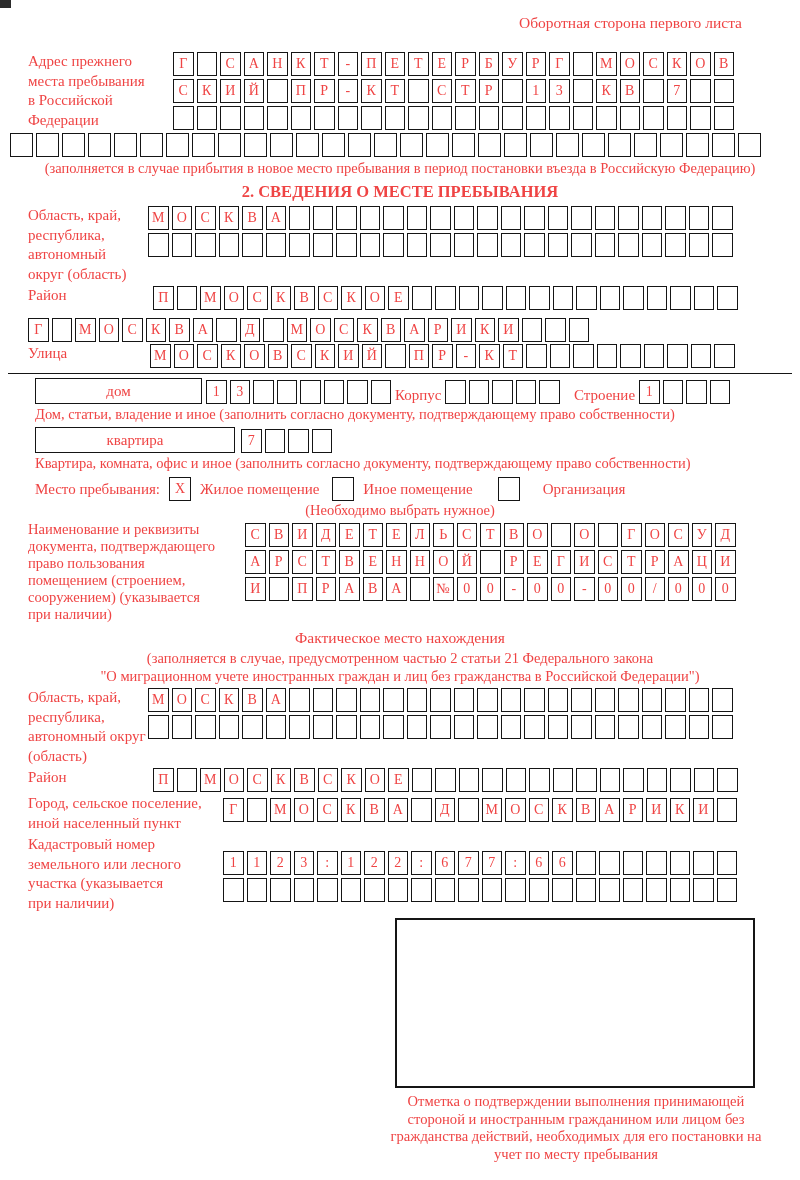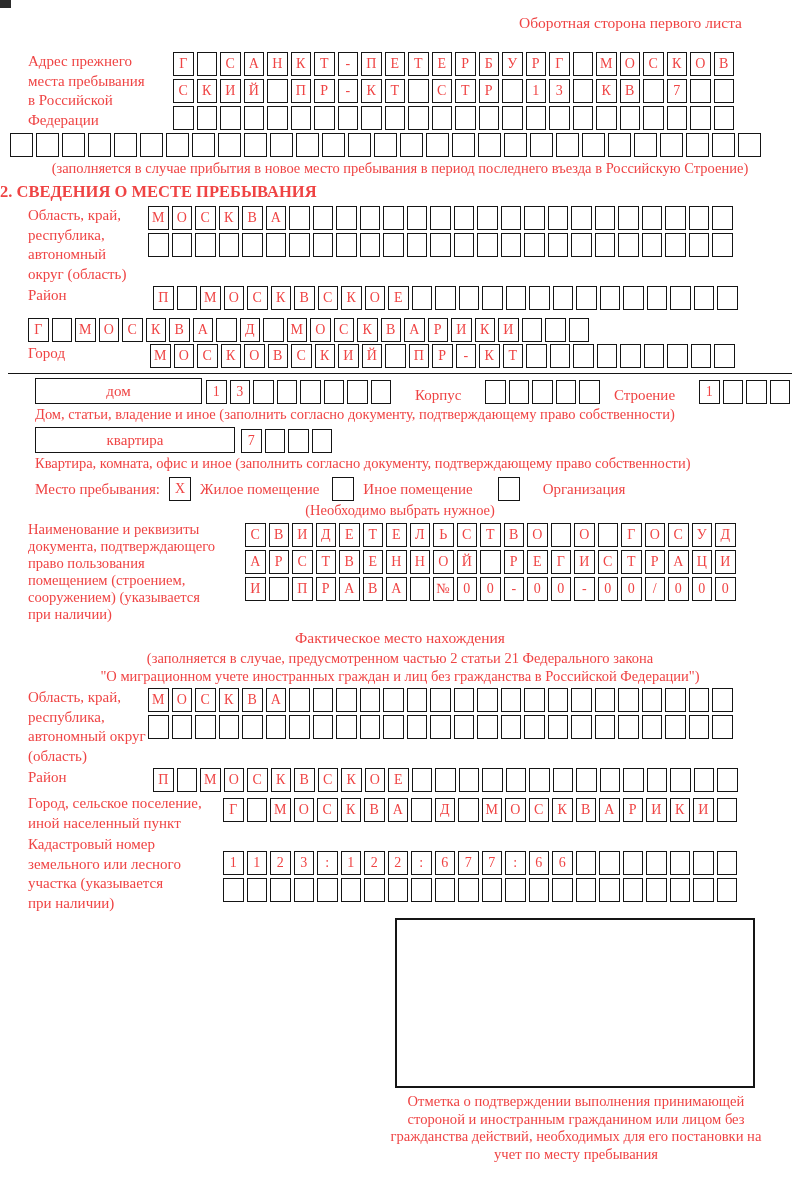--- a/index.html
+++ b/index.html
@@ -25,31 +25,31 @@
   .crow { display:flex; gap:3px; }
   .cell {
     width:20.5px; height:24px; flex:none;
     border:1.6px solid #151515; box-sizing:border-box;
     display:flex; align-items:center; justify-content:center;
     font-size:14px; line-height:1;
   }
   .crow.lg .cell { width:23px; }
 
   .note { text-align:center; font-size:14.5px; margin-top:3px; }
-  .title { text-align:left; font-weight:bold; font-size:16.5px; margin-top:5px; }
+  .title { text-align:center; font-weight:bold; font-size:16.5px; margin-top:5px; }
   .subtitle { text-align:center; font-weight:normal; font-size:15.5px; margin-top:6px; }
 
   .hline { height:0; border-top:1.4px solid #151515; margin:5px 8px 0 8px; }
 
   .inline-row { display:flex; align-items:flex-end; margin-left:35px; margin-top:4px; }
   .namedbox {
     border:1.6px solid #151515; box-sizing:border-box; height:26px;
     display:flex; align-items:center; justify-content:center; flex:none;
   }
-  .fieldword { margin:0 24px; flex:none; }
+  .fieldword { margin:0 4px; flex:none; }
   .cap { margin:2px 0 0 35px; font-size:14.5px; }
 
   .chkbox {
     width:22px; height:24px; border:1.6px solid #151515; box-sizing:border-box;
     display:flex; align-items:center; justify-content:center;
     font-size:14px; flex:none;
   }
   .stay { display:flex; align-items:center; gap:9px; margin:5px 0 0 35px; }
 
   .stampbox {
@@ -181,21 +181,21 @@
       <span class="cell"></span>
       <span class="cell"></span>
       <span class="cell"></span>
       <span class="cell"></span>
       <span class="cell"></span>
       <span class="cell"></span>
       <span class="cell"></span>
       <span class="cell"></span>
       <span class="cell"></span>
     </div>
-  <div class="note">(заполняется в случае прибытия в новое место пребывания в период последнего въезда в Российскую Строение)</div>
+  <div class="note">(заполняется в случае прибытия в новое место пребывания в период постановки въезда в Российскую Федерацию)</div>
 
   <div class="title">2. СВЕДЕНИЯ О МЕСТЕ ПРЕБЫВАНИЯ</div>
 
   <div class="block mt4">
     <div class="lbl" style="width:120px;">Область, край,
 республика,
 автономный
 округ (область)</div>
     <div class="rows">
       <div class="crow">
@@ -309,21 +309,21 @@
         <span class="cell">И</span>
         <span class="cell">К</span>
         <span class="cell">И</span>
         <span class="cell"></span>
         <span class="cell"></span>
         <span class="cell"></span>
       </div>
   </div>
 
   <div class="block mt2">
-    <div class="lbl" style="width:122px;">Город</div>
+    <div class="lbl" style="width:122px;">Улица</div>
     <div class="crow">
         <span class="cell">М</span>
         <span class="cell">О</span>
         <span class="cell">С</span>
         <span class="cell">К</span>
         <span class="cell">О</span>
         <span class="cell">В</span>
         <span class="cell">С</span>
         <span class="cell">К</span>
         <span class="cell">И</span>

